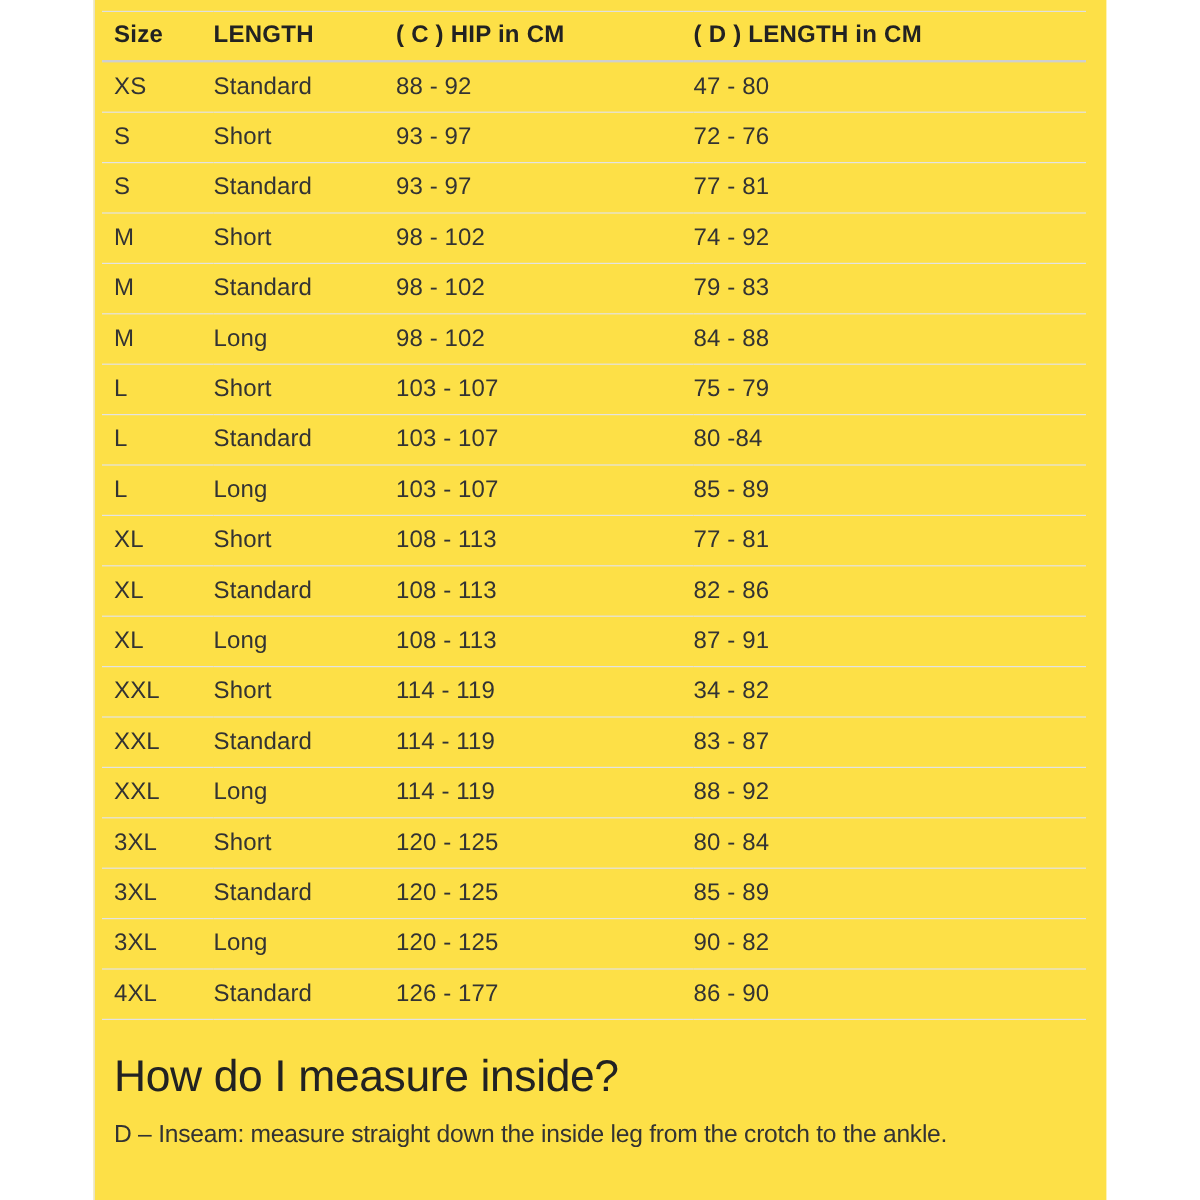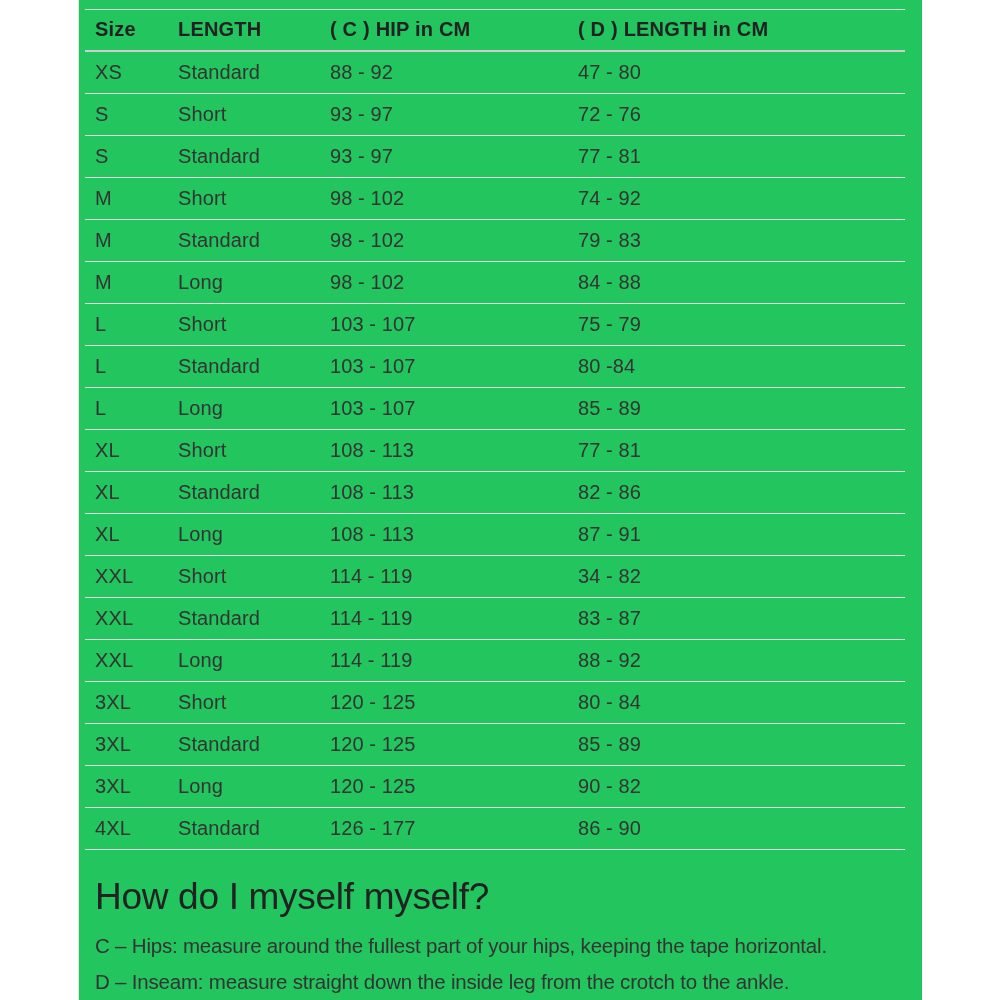--- a/index.html
+++ b/index.html
@@ -9,21 +9,21 @@
     height: 1000px;
     background: #ffffff;
     font-family: "Liberation Sans", "DejaVu Sans", sans-serif;
     overflow: hidden;
   }
   .content-panel {
     box-sizing: border-box;
     margin-left: 78px;
     width: 844px;
     height: 1000px;
-    background: #22c55e;
+    background: #fde047;
     border-left: 1px solid #e4e4e4;
     padding-top: 9px;
   }
   table.size-chart {
     margin-left: 6px;
     width: 820px;
     border-collapse: collapse;
     table-layout: fixed;
     border-top: 1px solid #e0e0e0;
   }
@@ -188,19 +188,18 @@
         </tr>
         <tr>
           <td>4XL</td>
           <td>Standard</td>
           <td>126 - 177</td>
           <td>86 - 90</td>
         </tr>
       </tbody>
   </table>
 
-  <h2 class="measure-heading">How do I myself myself?</h2>
-
-  <p class="measure-note">C – Hips: measure around the fullest part of your hips, keeping the tape horizontal.</p>
+  <h2 class="measure-heading">How do I measure inside?</h2>
+
 
   <p class="measure-note">D – Inseam: measure straight down the inside leg from the crotch to the ankle.</p>
 
 </div>
 
 </body></html>

